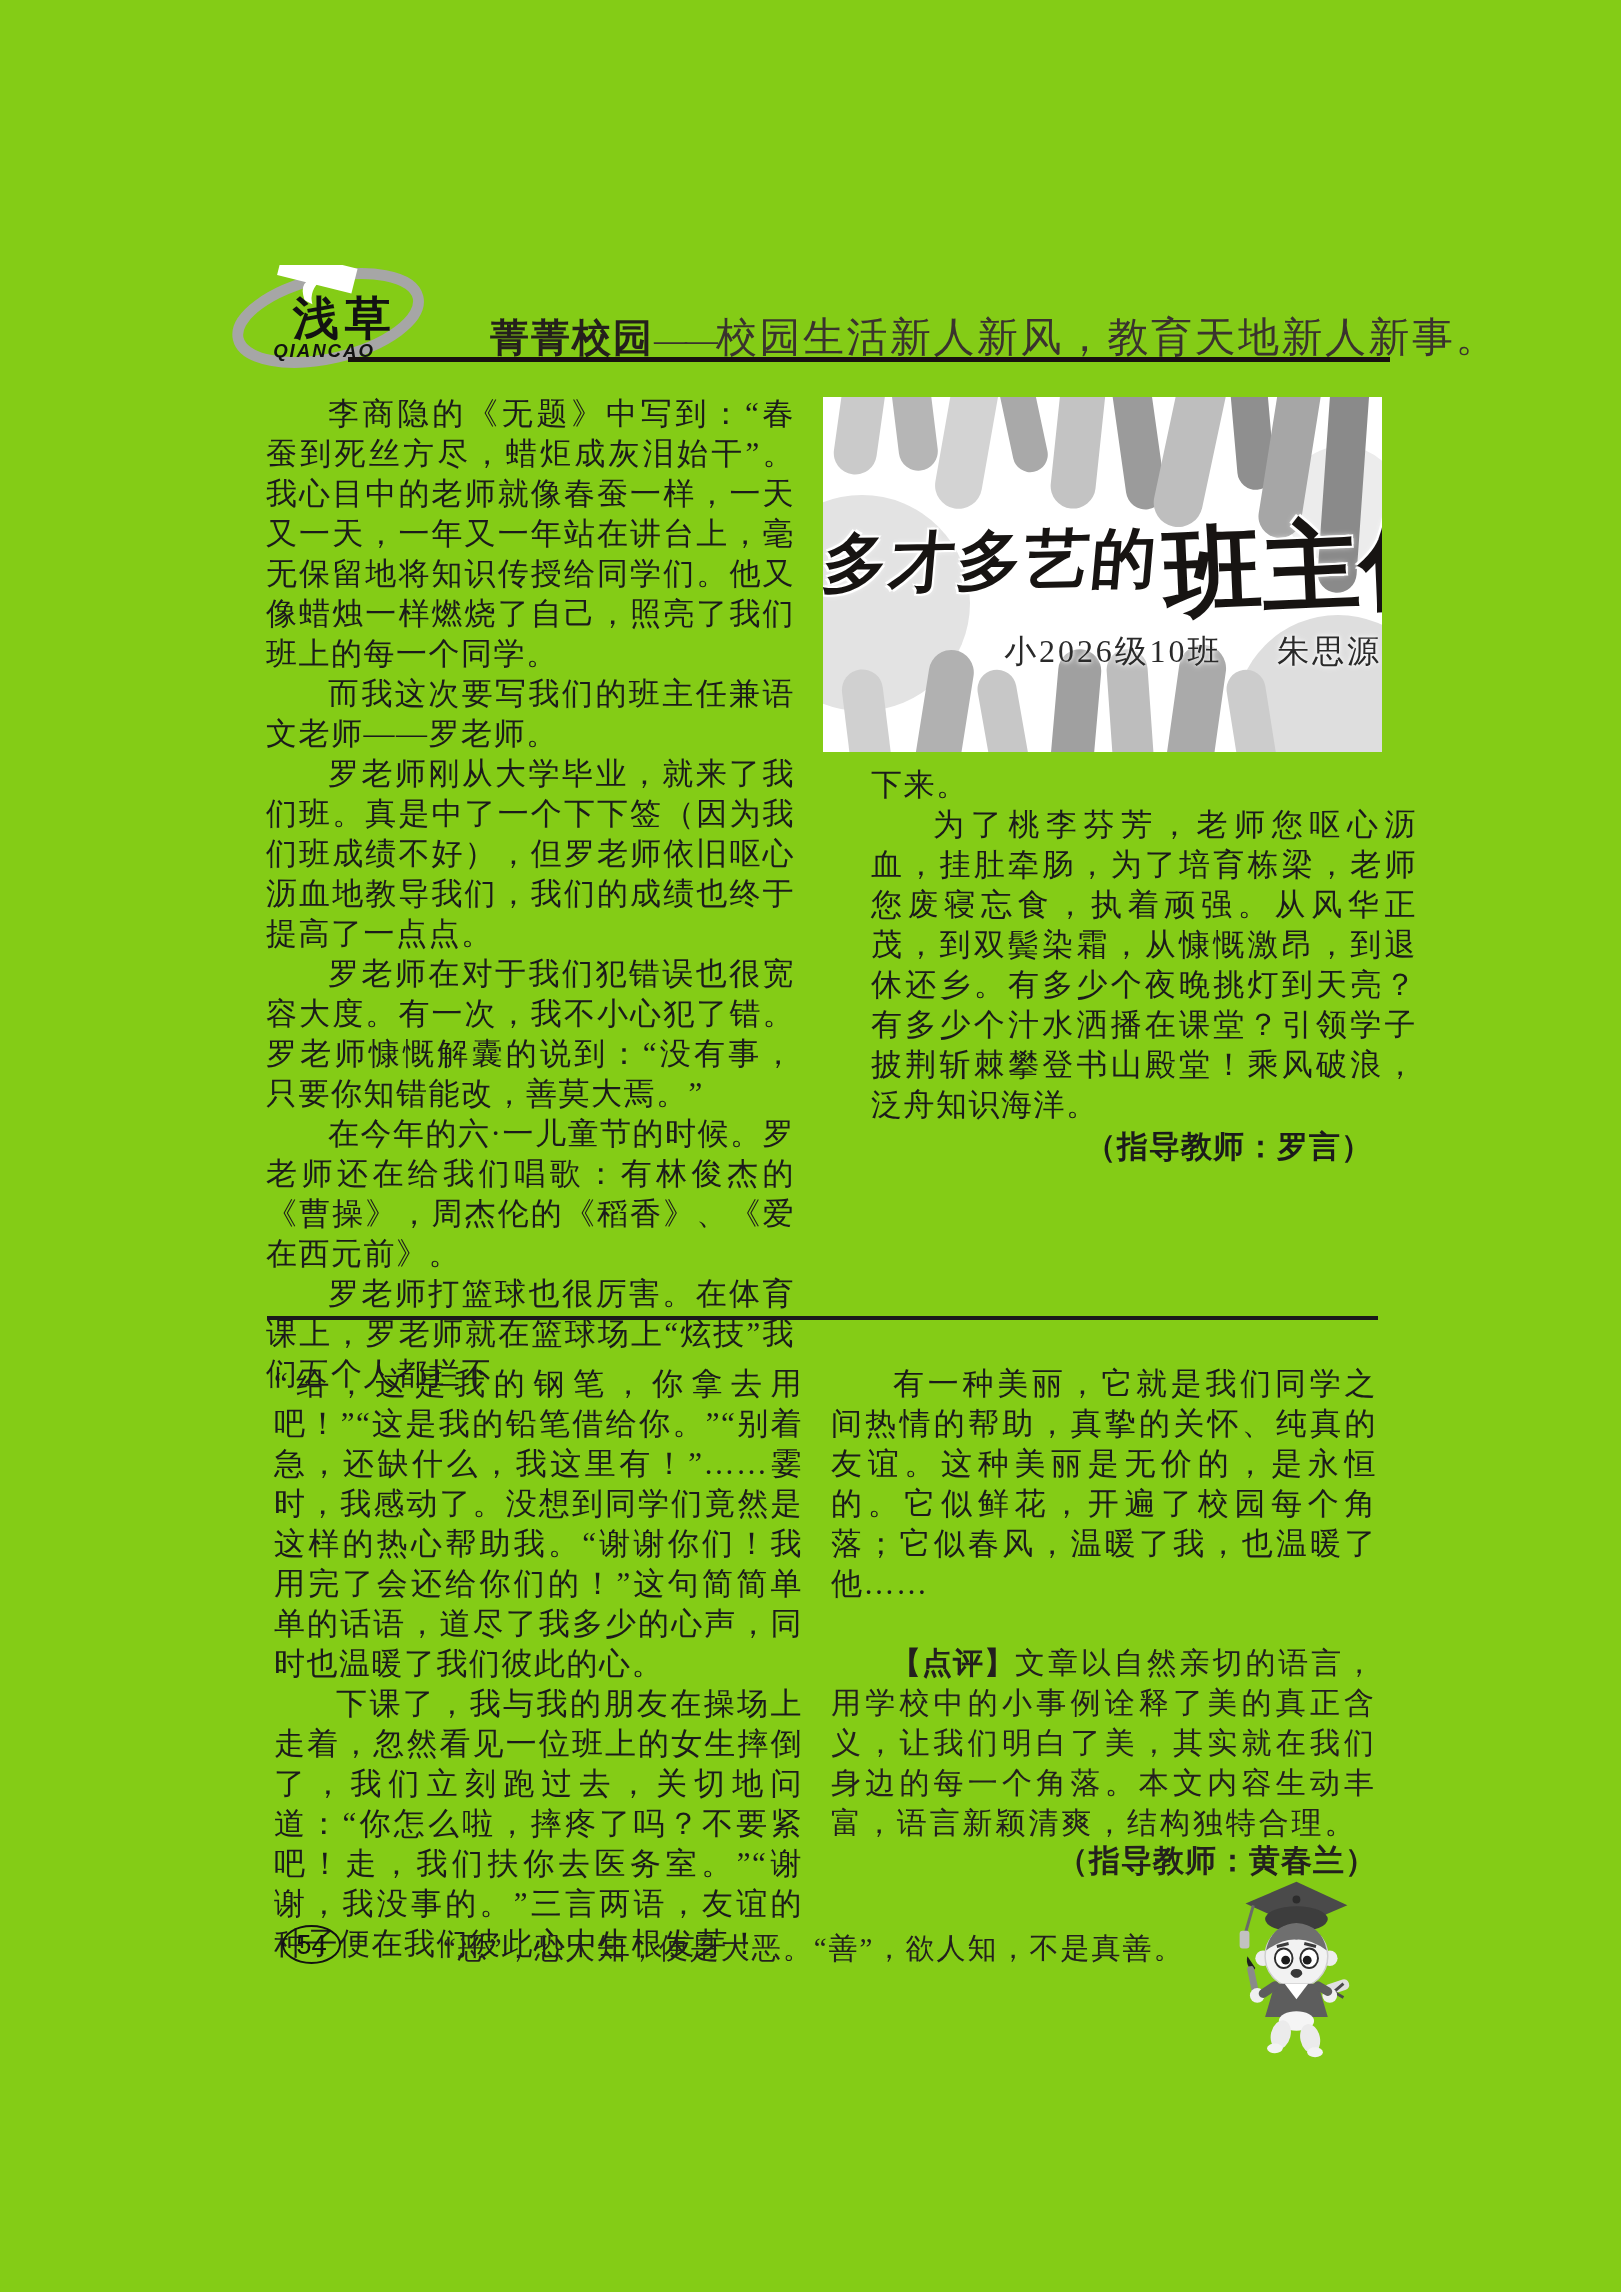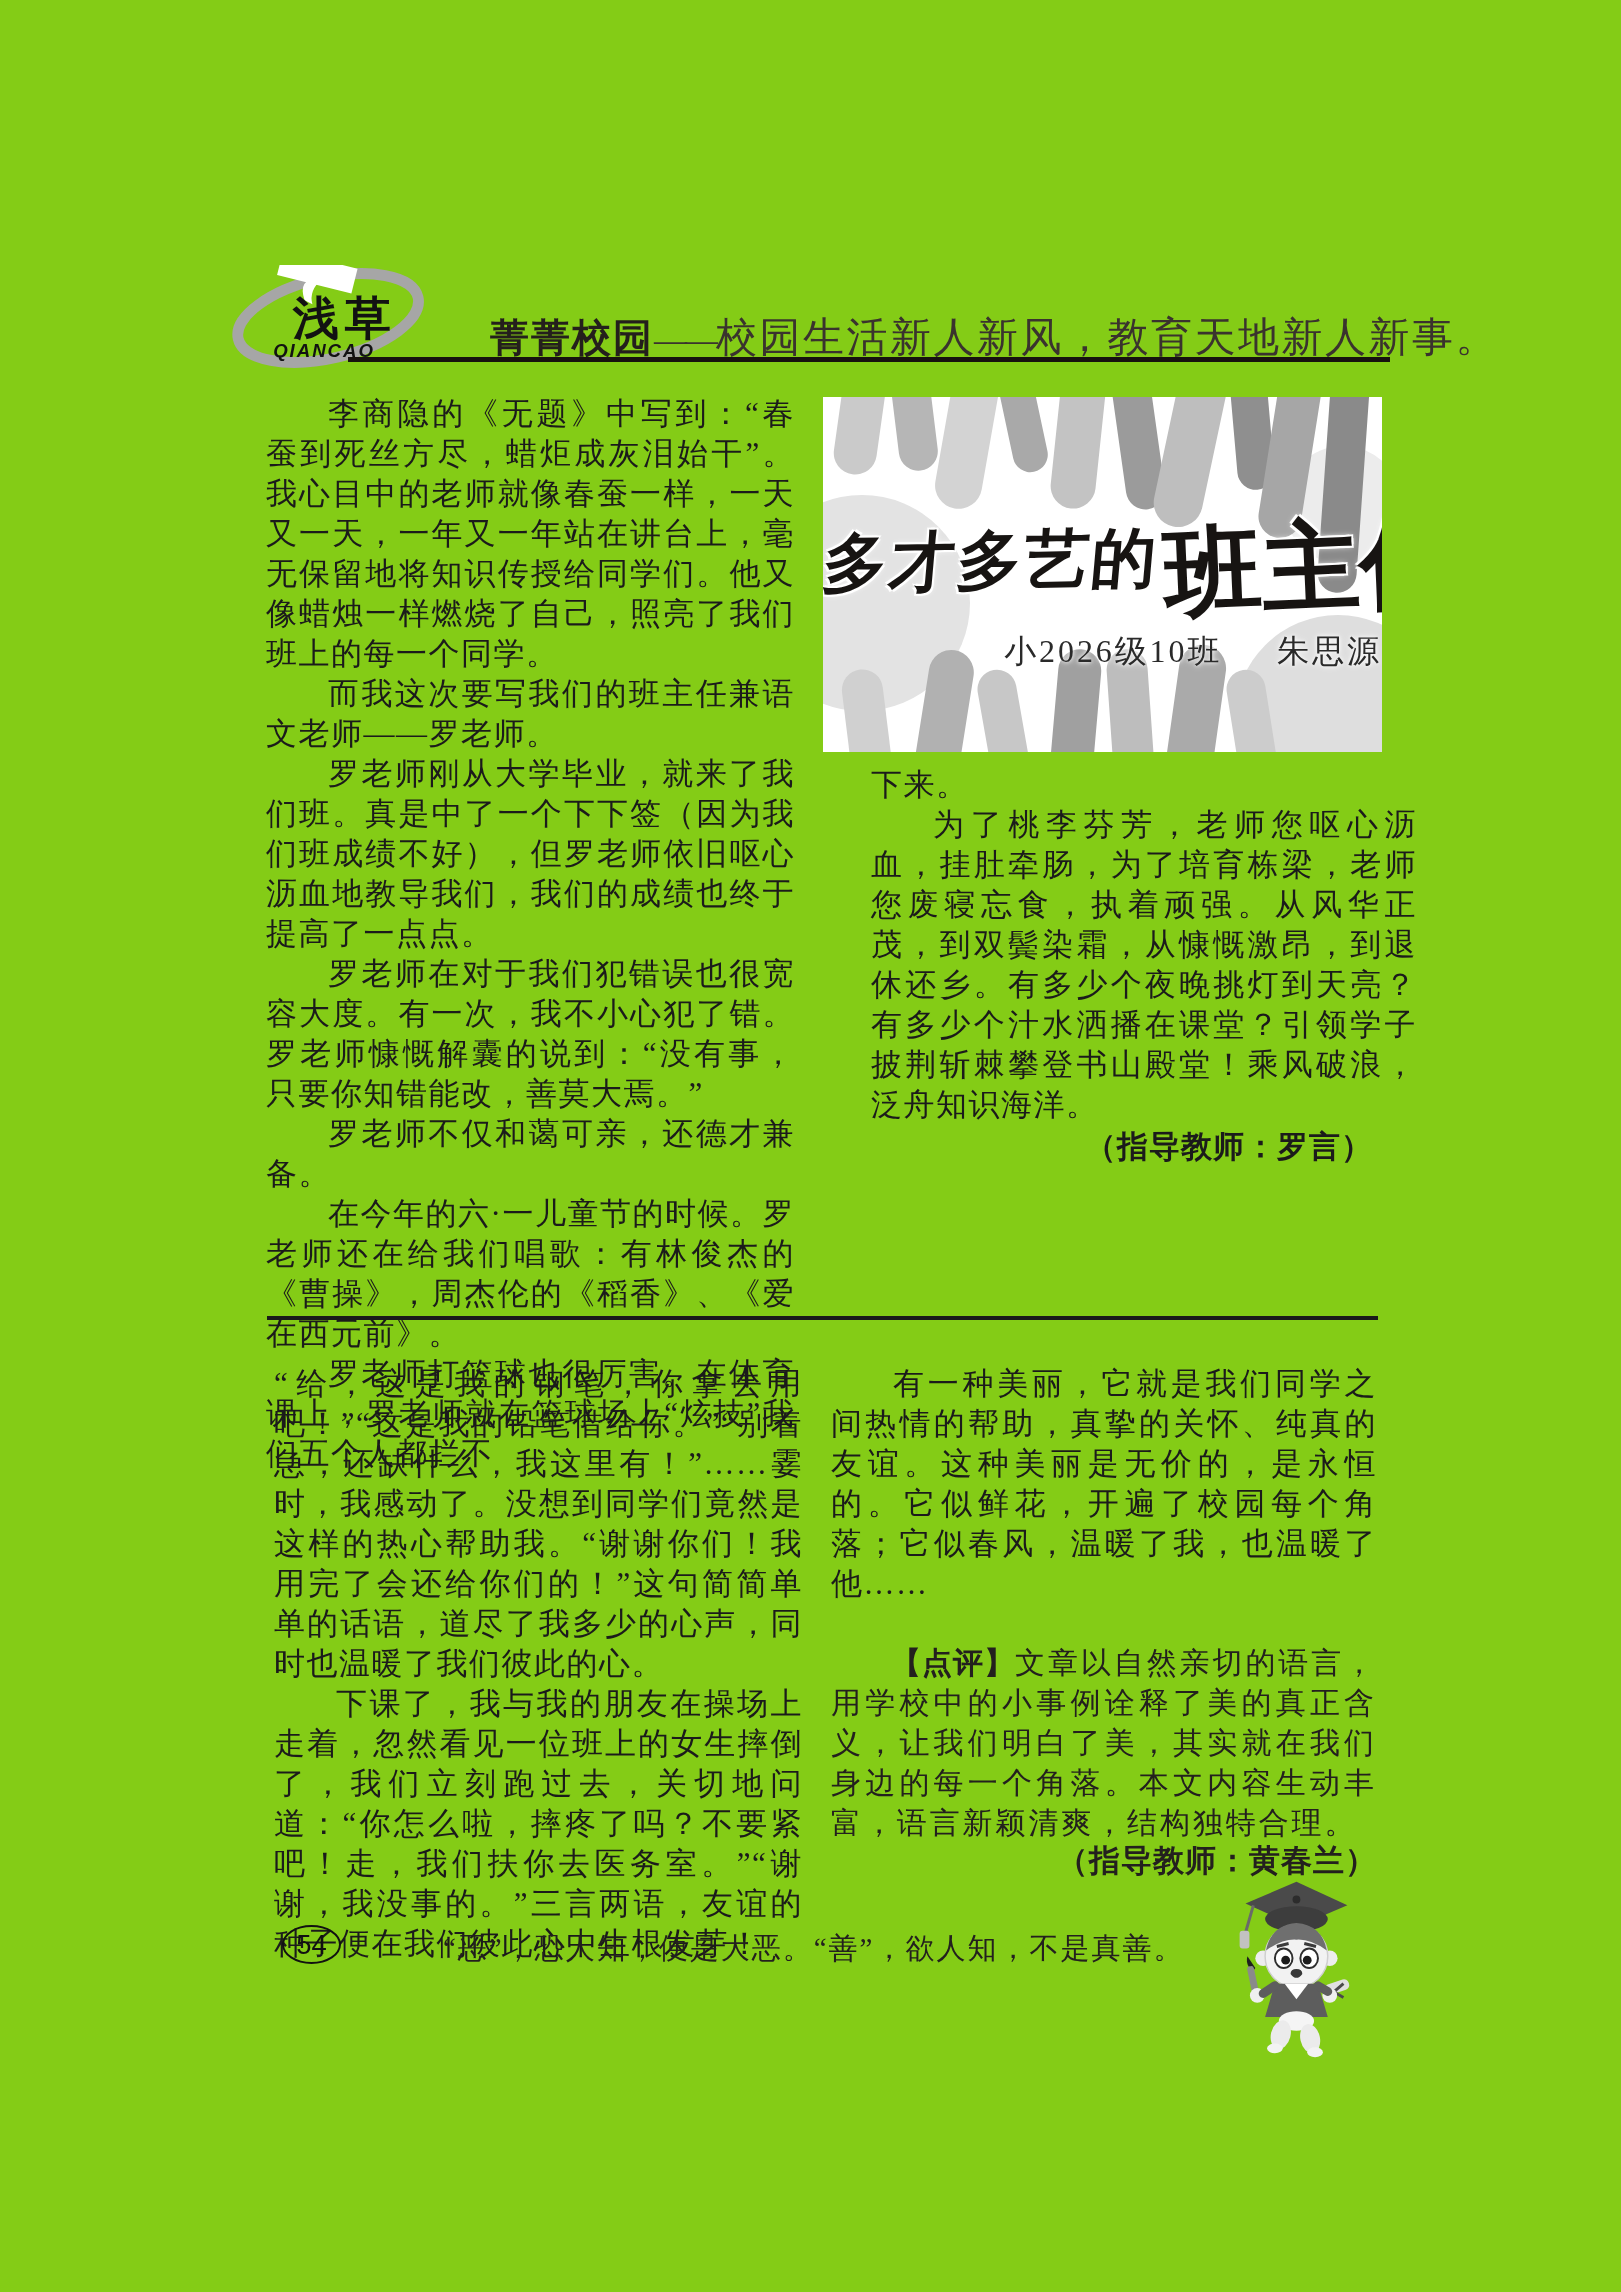--- a/index.html
+++ b/index.html
@@ -91,21 +91,20 @@
   <div id="header-line">
     <span class="hdr-strong">菁菁校园</span><span class="hdr-dash">——</span><span class="hdr-tag">校园生活新人新风，教育天地新人新事。</span>
   </div>
   <div id="header-rule"></div>
 
   <div class="col" id="colA-left">
     <p>李商隐的《无题》中写到：“春蚕到死丝方尽，蜡炬成灰泪始干”。我心目中的老师就像春蚕一样，一天又一天，一年又一年站在讲台上，毫无保留地将知识传授给同学们。他又像蜡烛一样燃烧了自己，照亮了我们班上的每一个同学。</p>
     <p>而我这次要写我们的班主任兼语文老师——罗老师。</p>
     <p>罗老师刚从大学毕业，就来了我们班。真是中了一个下下签（因为我们班成绩不好），但罗老师依旧呕心沥血地教导我们，我们的成绩也终于提高了一点点。</p>
     <p>罗老师在对于我们犯错误也很宽容大度。有一次，我不小心犯了错。罗老师慷慨解囊的说到：“没有事，只要你知错能改，善莫大焉。”</p>
-    <p>罗老师不仅和蔼可亲，还德才兼备。</p>
     <p>在今年的六·一儿童节的时候。罗老师还在给我们唱歌：有林俊杰的《曹操》，周杰伦的《稻香》、《爱在西元前》。</p>
     <p>罗老师打篮球也很厉害。在体育课上，罗老师就在篮球场上“炫技”我们五个人都拦不</p>
   </div>
 
   <div id="title-art">
     <div class="circle" style="left:-69px;top:98px;width:216px;height:216px;background:#e3e3e3;"></div>
     <div class="circle" style="right:-59px;bottom:-69px;width:206px;height:206px;background:#dedede;"></div>
     <div class="circle" style="right:-19.6px;top:49px;width:118px;height:118px;background:#ececec;"></div>
     <div class="cap" style="left:17.6px;top:-69px;width:43px;height:147px;background:#cacaca;transform:rotate(8deg);"></div>
     <div class="cap" style="left:71px;top:-44px;width:39px;height:118px;background:#b6b6b6;transform:rotate(-7deg);"></div>

